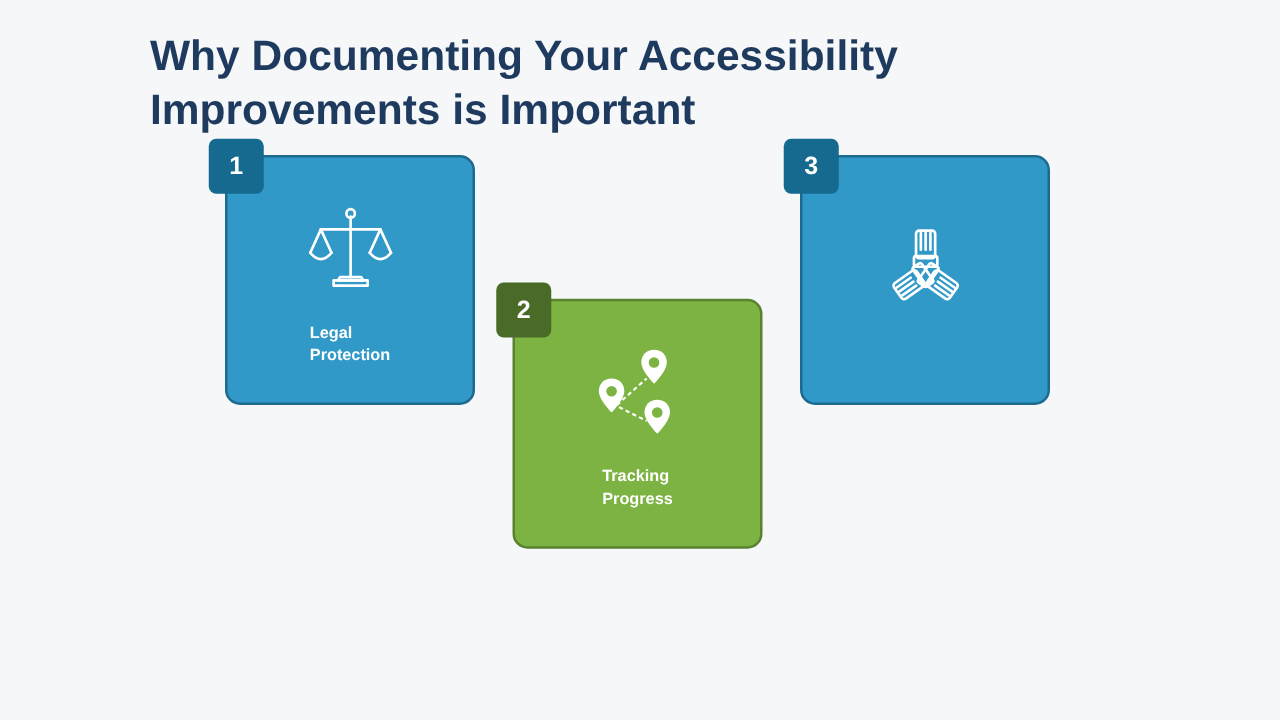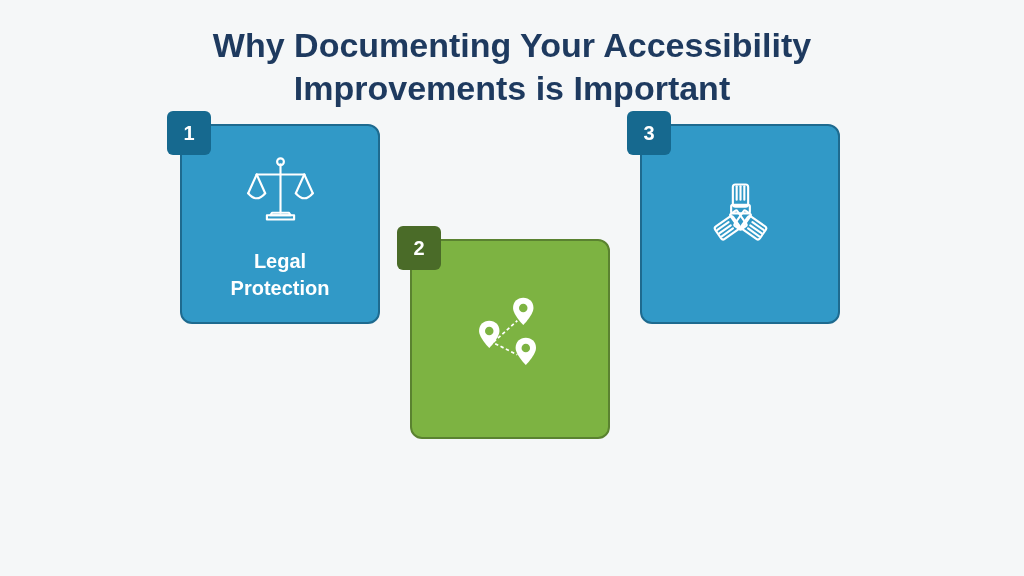--- a/index.html
+++ b/index.html
@@ -11,26 +11,25 @@
     body {
       width: 1024px;
       height: 576px;
       background: #f5f7f8;
       font-family: 'Segoe UI', Arial, sans-serif;
       position: relative;
       overflow: hidden;
     }
     
     .page-title {
-      text-align: center;
       color: #1e3a5f;
       font-size: 34px;
       font-weight: 800;
       line-height: 1.25;
-      padding: 24px 96px 0;
+      padding: 24px 120px 0;
     }
     
     .cards-container {
       position: relative;
       width: 100%;
       height: 470px;
     }
     
     .card {
       position: absolute;
@@ -92,23 +91,22 @@
       width: 90px;
       height: 90px;
       display: flex;
       align-items: center;
       justify-content: center;
       margin-bottom: 12px;
     }
     
     .card-label {
       color: #fff;
-      font-size: 20px;
+      font-size: 13px;
       font-weight: 600;
-      text-align: center;
       line-height: 1.35;
     }
   </style>
 </head>
 <body>
 
 <h1 class="page-title">Why Documenting Your Accessibility Improvements is Important</h1>
 
 <div class="cards-container">
 
@@ -149,20 +147,21 @@
           <circle cx="25" cy="47" r="5" fill="#7db342"></circle>
           <path d="M 68 55 C 61 55 56 60 56 67 C 56 75 68 87 68 87 C 68 87 80 75 80 67 C 80 60 75 55 68 55 Z"></path>
           <circle cx="68" cy="67" r="5" fill="#7db342"></circle>
         </g>
         <g stroke="#fff" stroke-width="2" fill="none" stroke-dasharray="4,3">
           <line x1="30" y1="60" x2="58" y2="35"></line>
           <line x1="32" y1="62" x2="58" y2="75"></line>
         </g>
       </svg>
     </div>
+    <div class="card-label">Tracking<br>Progress</div>
   </div>
 
   <div class="card card-3">
     <div class="number-badge badge-blue">
       <span>3</span>
     </div>
     <div class="card-icon">
       <svg viewBox="0 0 100 100" width="85" height="85">
         <g stroke="#fff" stroke-width="2.5" fill="none" stroke-linecap="round" stroke-linejoin="round">
           <g transform="translate(50,42) rotate(0)">

